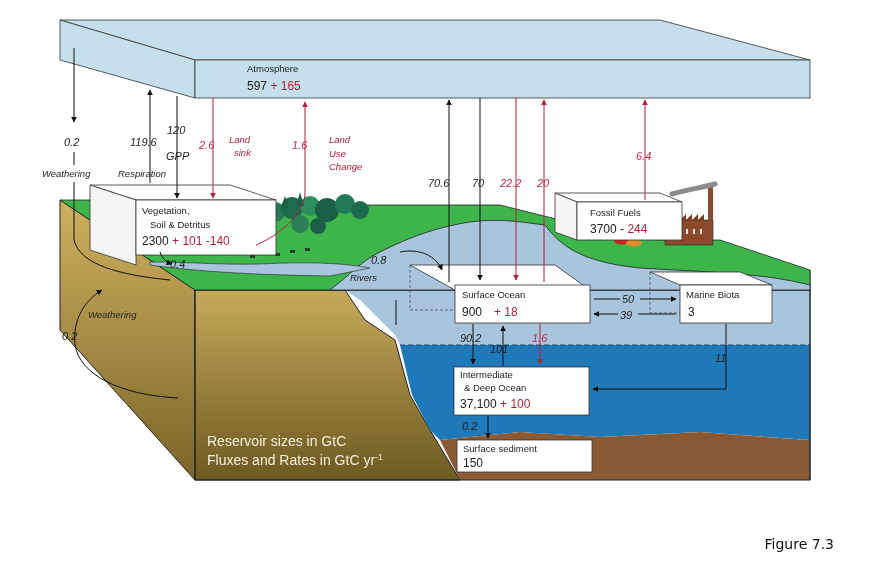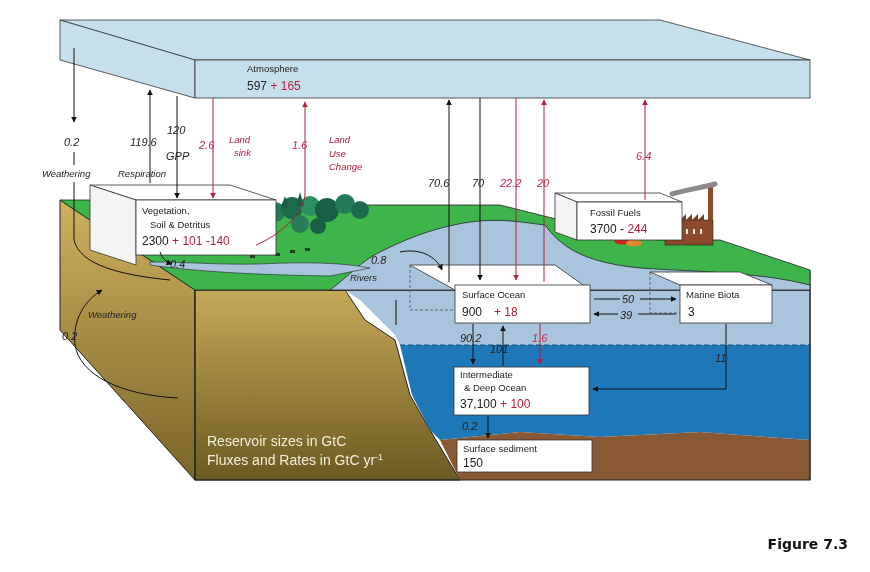--- a/index.html
+++ b/index.html
@@ -6,21 +6,21 @@
   body { width: 870px; height: 572px; position: relative; overflow: hidden; font-family: "Liberation Sans", sans-serif; }
   svg { position: absolute; left: 0; top: 0; }
   .lbl { font-family: "Liberation Sans", sans-serif; font-size: 9.5px; fill: #222; }
   .val { font-family: "Liberation Sans", sans-serif; font-size: 12px; fill: #222; }
   .red { fill: #b0203a; }
   .flux { font-family: "Liberation Sans", sans-serif; font-size: 11px; font-style: italic; fill: #222; }
   .flux-red { font-family: "Liberation Sans", sans-serif; font-size: 11px; font-style: italic; fill: #c0284a; }
   .note-red { font-family: "Liberation Sans", sans-serif; font-size: 9.5px; font-style: italic; fill: #b0203a; }
   .small-it { font-family: "Liberation Sans", sans-serif; font-size: 9.5px; font-style: italic; fill: #222; }
   .legend { font-family: "Liberation Sans", sans-serif; font-size: 14px; fill: #f4f0dc; }
-  .caption { position: absolute; right: 22px; bottom: 20px; font-family: "DejaVu Sans", sans-serif; font-weight: bold; font-size: 14px; color: #111; }
+  .caption { position: absolute; right: 36px; bottom: 20px; font-family: "DejaVu Sans", sans-serif; font-weight: normal; font-size: 14px; color: #111; }
 </style>
 </head>
 <body>
 
 <svg width="870" height="572" viewBox="0 0 870 572">
   <defs>
     <marker id="ah" viewBox="0 0 10 10" refX="9" refY="5" markerWidth="6" markerHeight="6" orient="auto-start-reverse">
       <path d="M0,0 L10,5 L0,10 z" fill="#111"></path>
     </marker>
     <marker id="ahr" viewBox="0 0 10 10" refX="9" refY="5" markerWidth="6" markerHeight="6" orient="auto-start-reverse">

